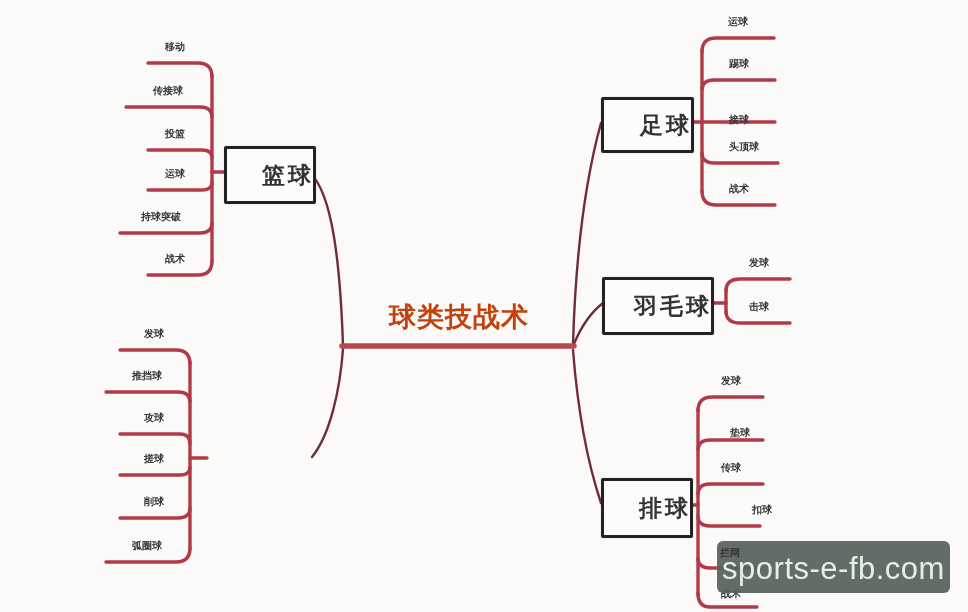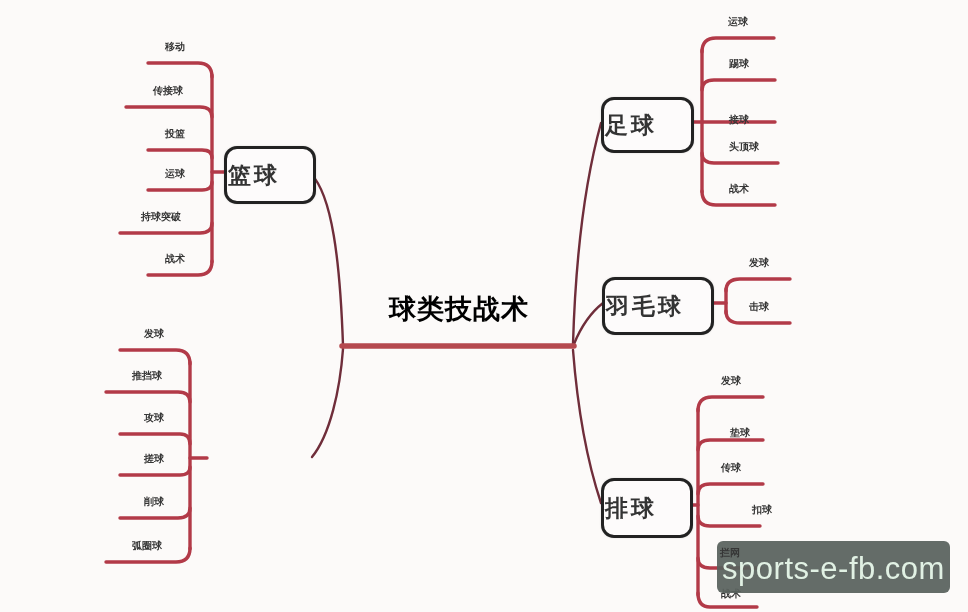--- a/index.html
+++ b/index.html
@@ -3,28 +3,28 @@
 <meta charset="utf-8">
 <style>
   html,body{margin:0;padding:0;}
   body{font-family:"Liberation Sans","DejaVu Sans",sans-serif;}
   .canvas{
     position:relative;width:968px;height:612px;overflow:hidden;
     background:#fcfaf9;
   }
   svg.lines{position:absolute;left:0;top:0;z-index:1;}
   .central-topic{
-    position:absolute;left:386px;top:294px;width:146px;height:30px;z-index:3;
-    font-size:27px;font-weight:bold;color:#000000;letter-spacing:1px;
+    position:absolute;left:386px;top:302px;width:146px;height:30px;z-index:3;
+    font-size:27px;font-weight:bold;color:#c2410c;letter-spacing:1px;
     text-align:center;line-height:30px;white-space:nowrap;
   }
   .node{
     position:absolute;z-index:3;background:#fdfbfb;
-    border:3px solid #222222;border-radius:13px;
-    display:flex;align-items:center;justify-content:flex-start;
+    border:3px solid #222222;border-radius:2px;
+    display:flex;align-items:center;justify-content:flex-end;
     box-shadow:0 0 2px rgba(0,0,0,0.15);
   }
   .node span{
     font-size:23px;font-weight:bold;color:#333333;letter-spacing:3px;
     white-space:nowrap;transform:translateX(1px);
   }
   .leaf{
     position:absolute;z-index:2;height:20px;line-height:20px;
     font-size:10px;font-weight:bold;color:#363636;
     text-align:center;white-space:nowrap;

